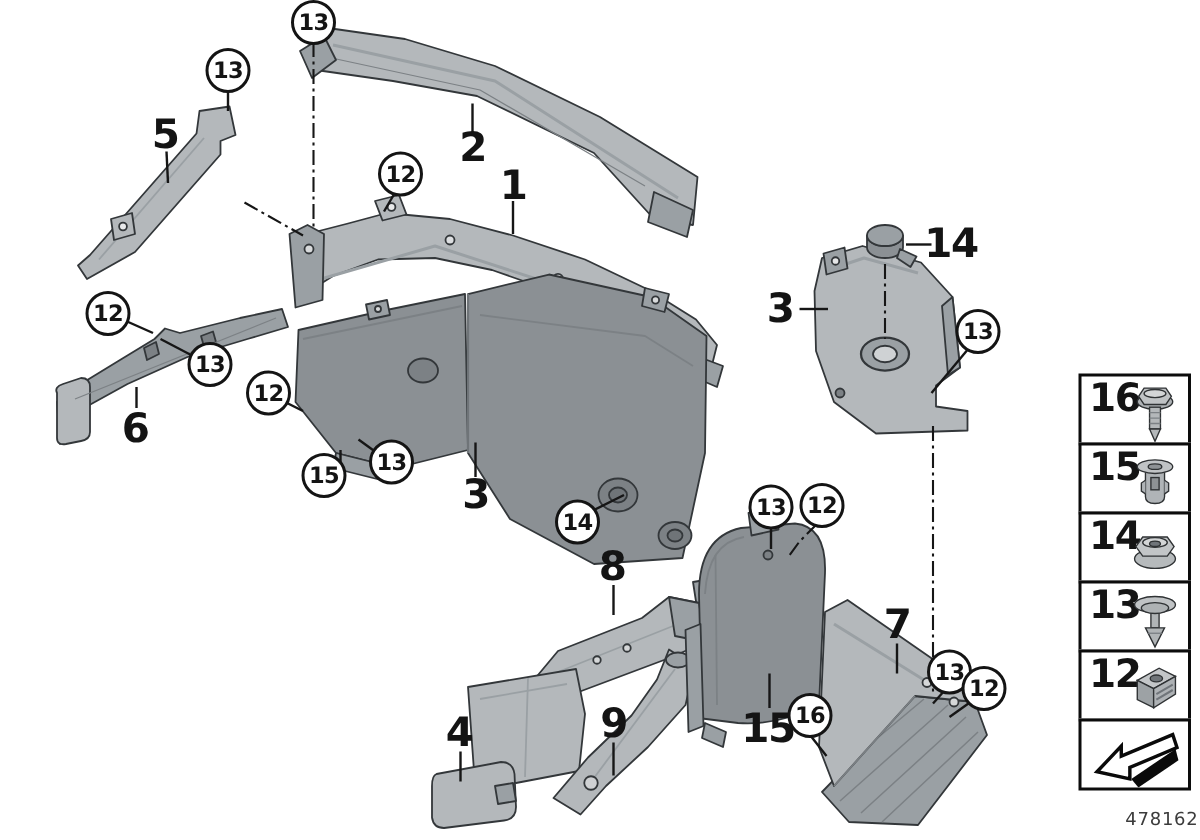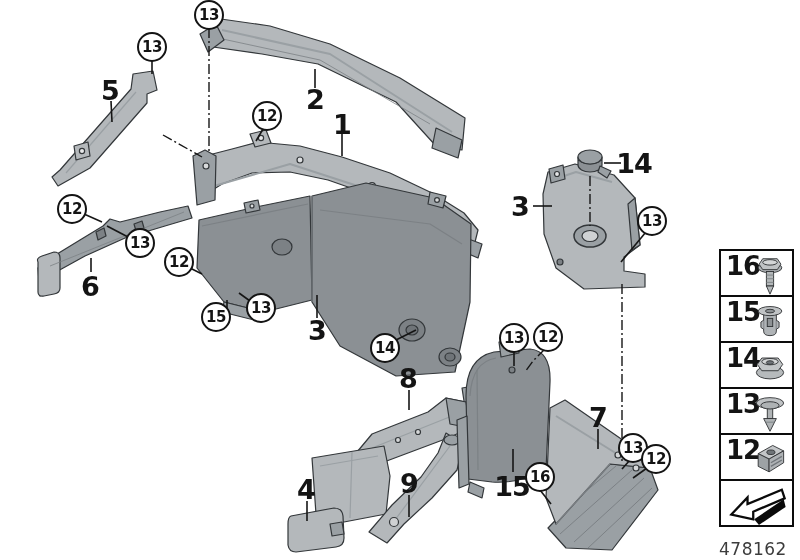--- a/index.html
+++ b/index.html
@@ -16,22 +16,22 @@
       font-weight:bold;font-size:15px;color:#141414;line-height:1;letter-spacing:-0.5px;}
   
   .legend{position:absolute;left:719px;top:249px;width:75px;}
   .legend-row{box-sizing:border-box;width:75px;height:48px;border:2px solid #0c0c0c;
       margin-top:-2px;background:#ffffff;position:relative;}
   .legend-row:first-child{margin-top:0;}
   .legend-num{position:absolute;left:5px;top:2px;font-weight:bold;font-size:26px;
       color:#141414;line-height:1;letter-spacing:-1px;}
   .legend-icon{position:absolute;right:2px;top:3px;}
   .arrow-row .legend-icon{left:5px;top:4px;right:auto;}
-  .diagram-number{position:absolute;left:719px;top:539px;width:80px;text-align:left;
-      font-size:17px;color:#3c3c3c;letter-spacing:0.5px;}
+  .diagram-number{position:absolute;left:719px;top:539px;width:80px;text-align:right;
+      font-size:12px;color:#3c3c3c;letter-spacing:0.5px;}
 </style>
 </head>
 <body>
 
 <div class="stage">
 
   <svg class="art" width="800" height="560" viewBox="0 0 800 560">
     <g stroke="#33373a" stroke-width="1.2" stroke-linejoin="round">
 
       <g>

